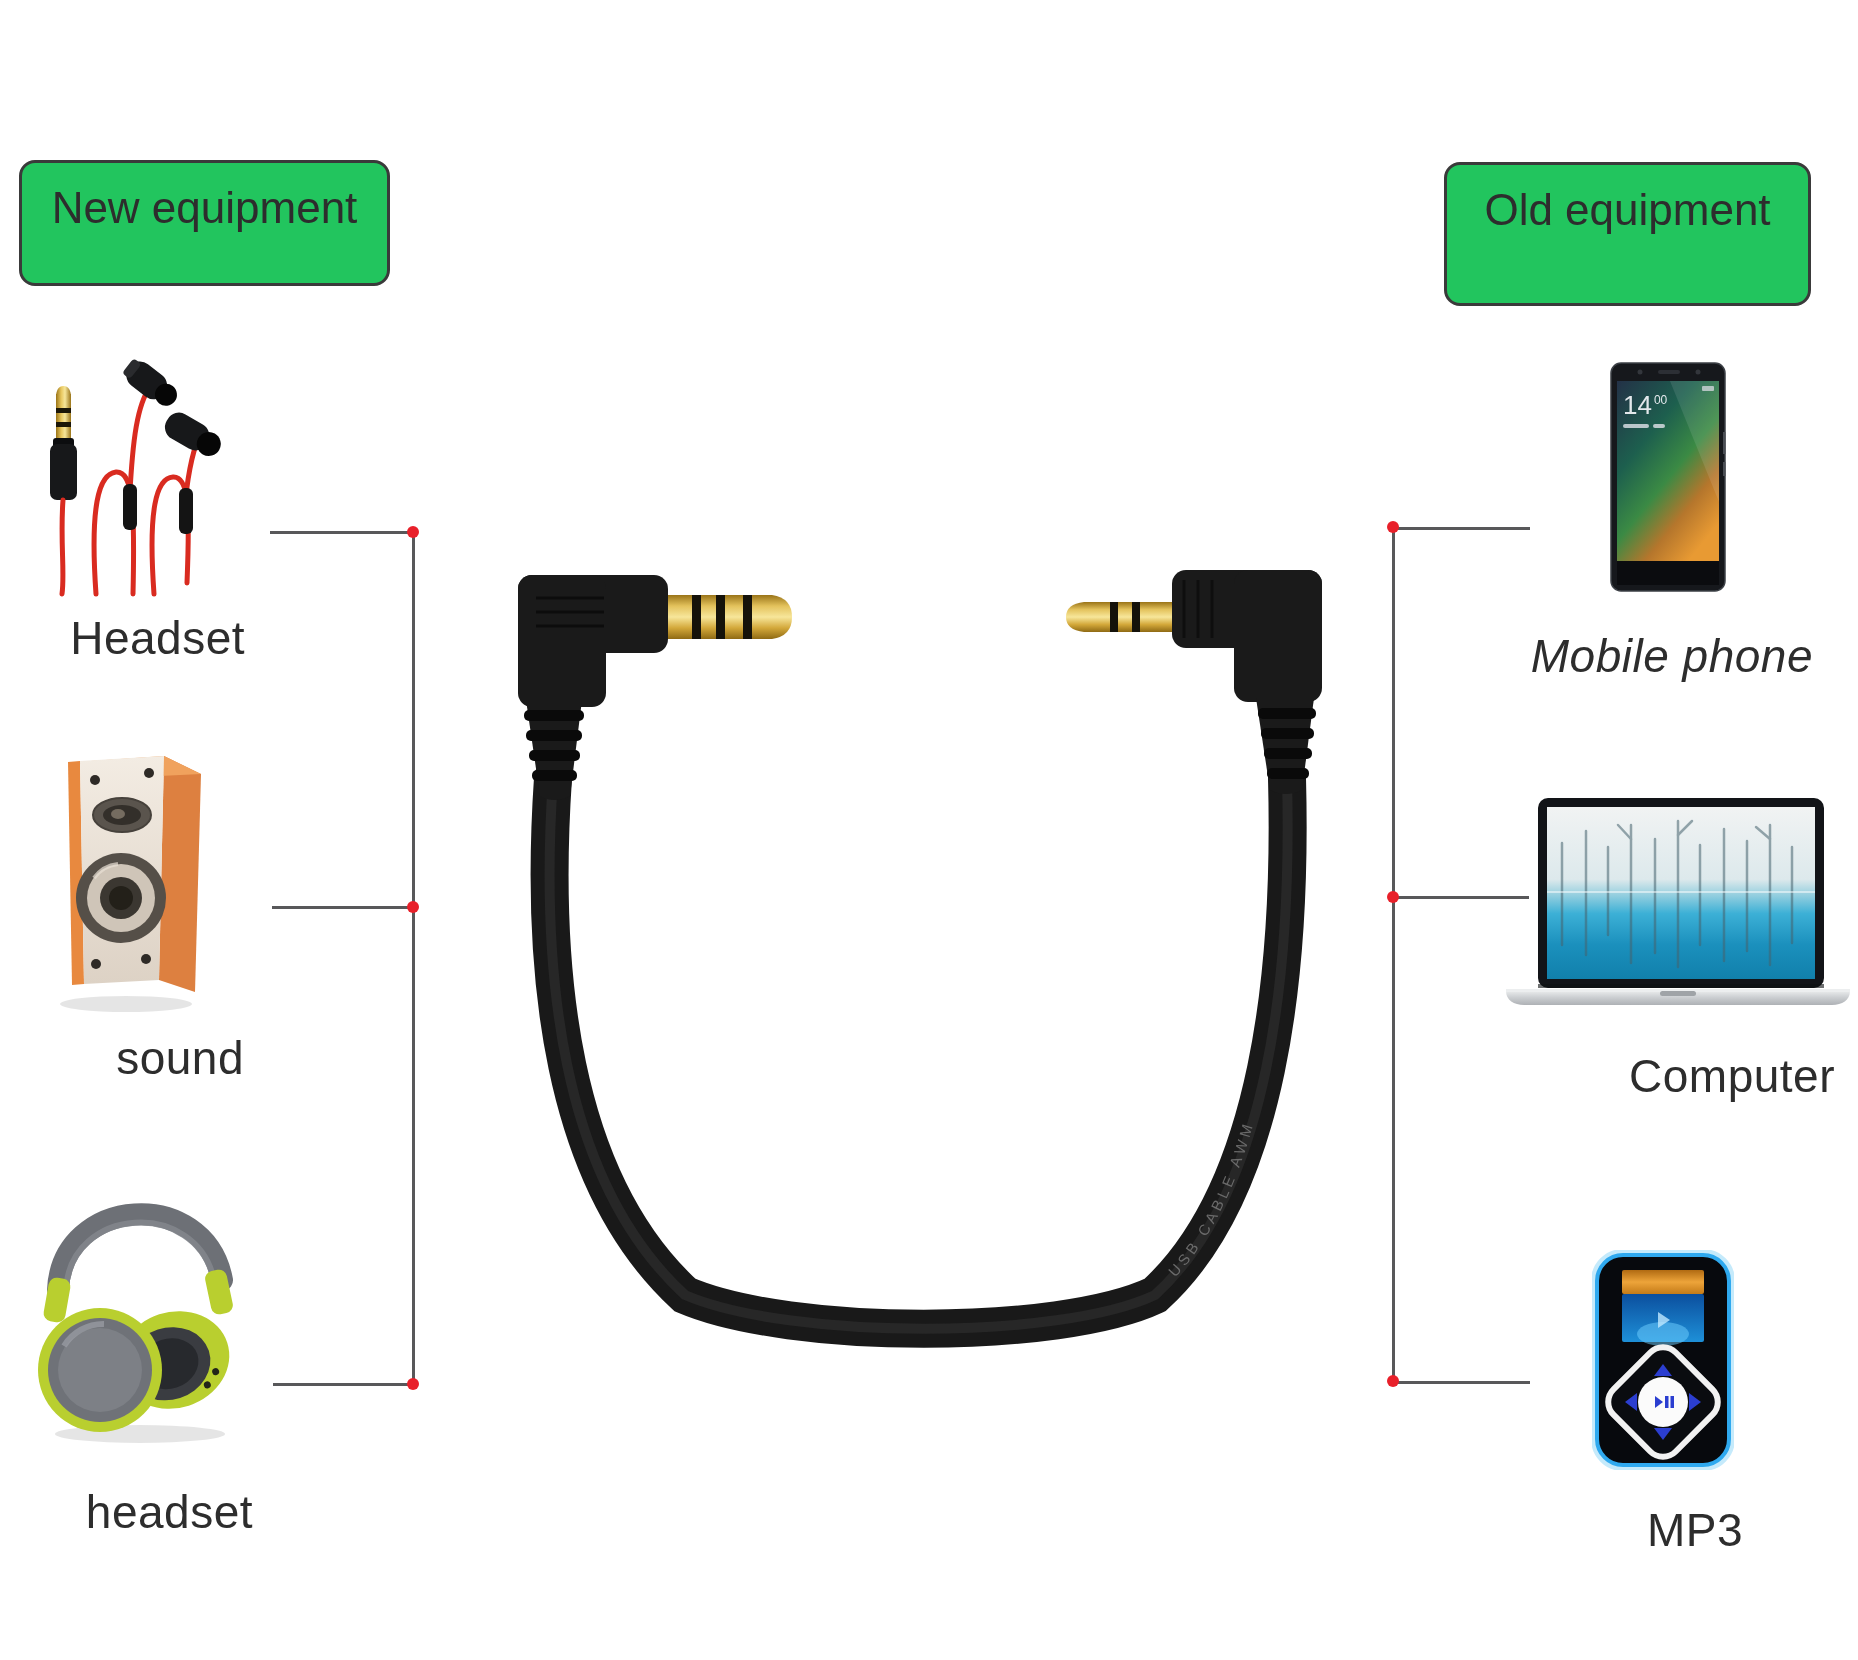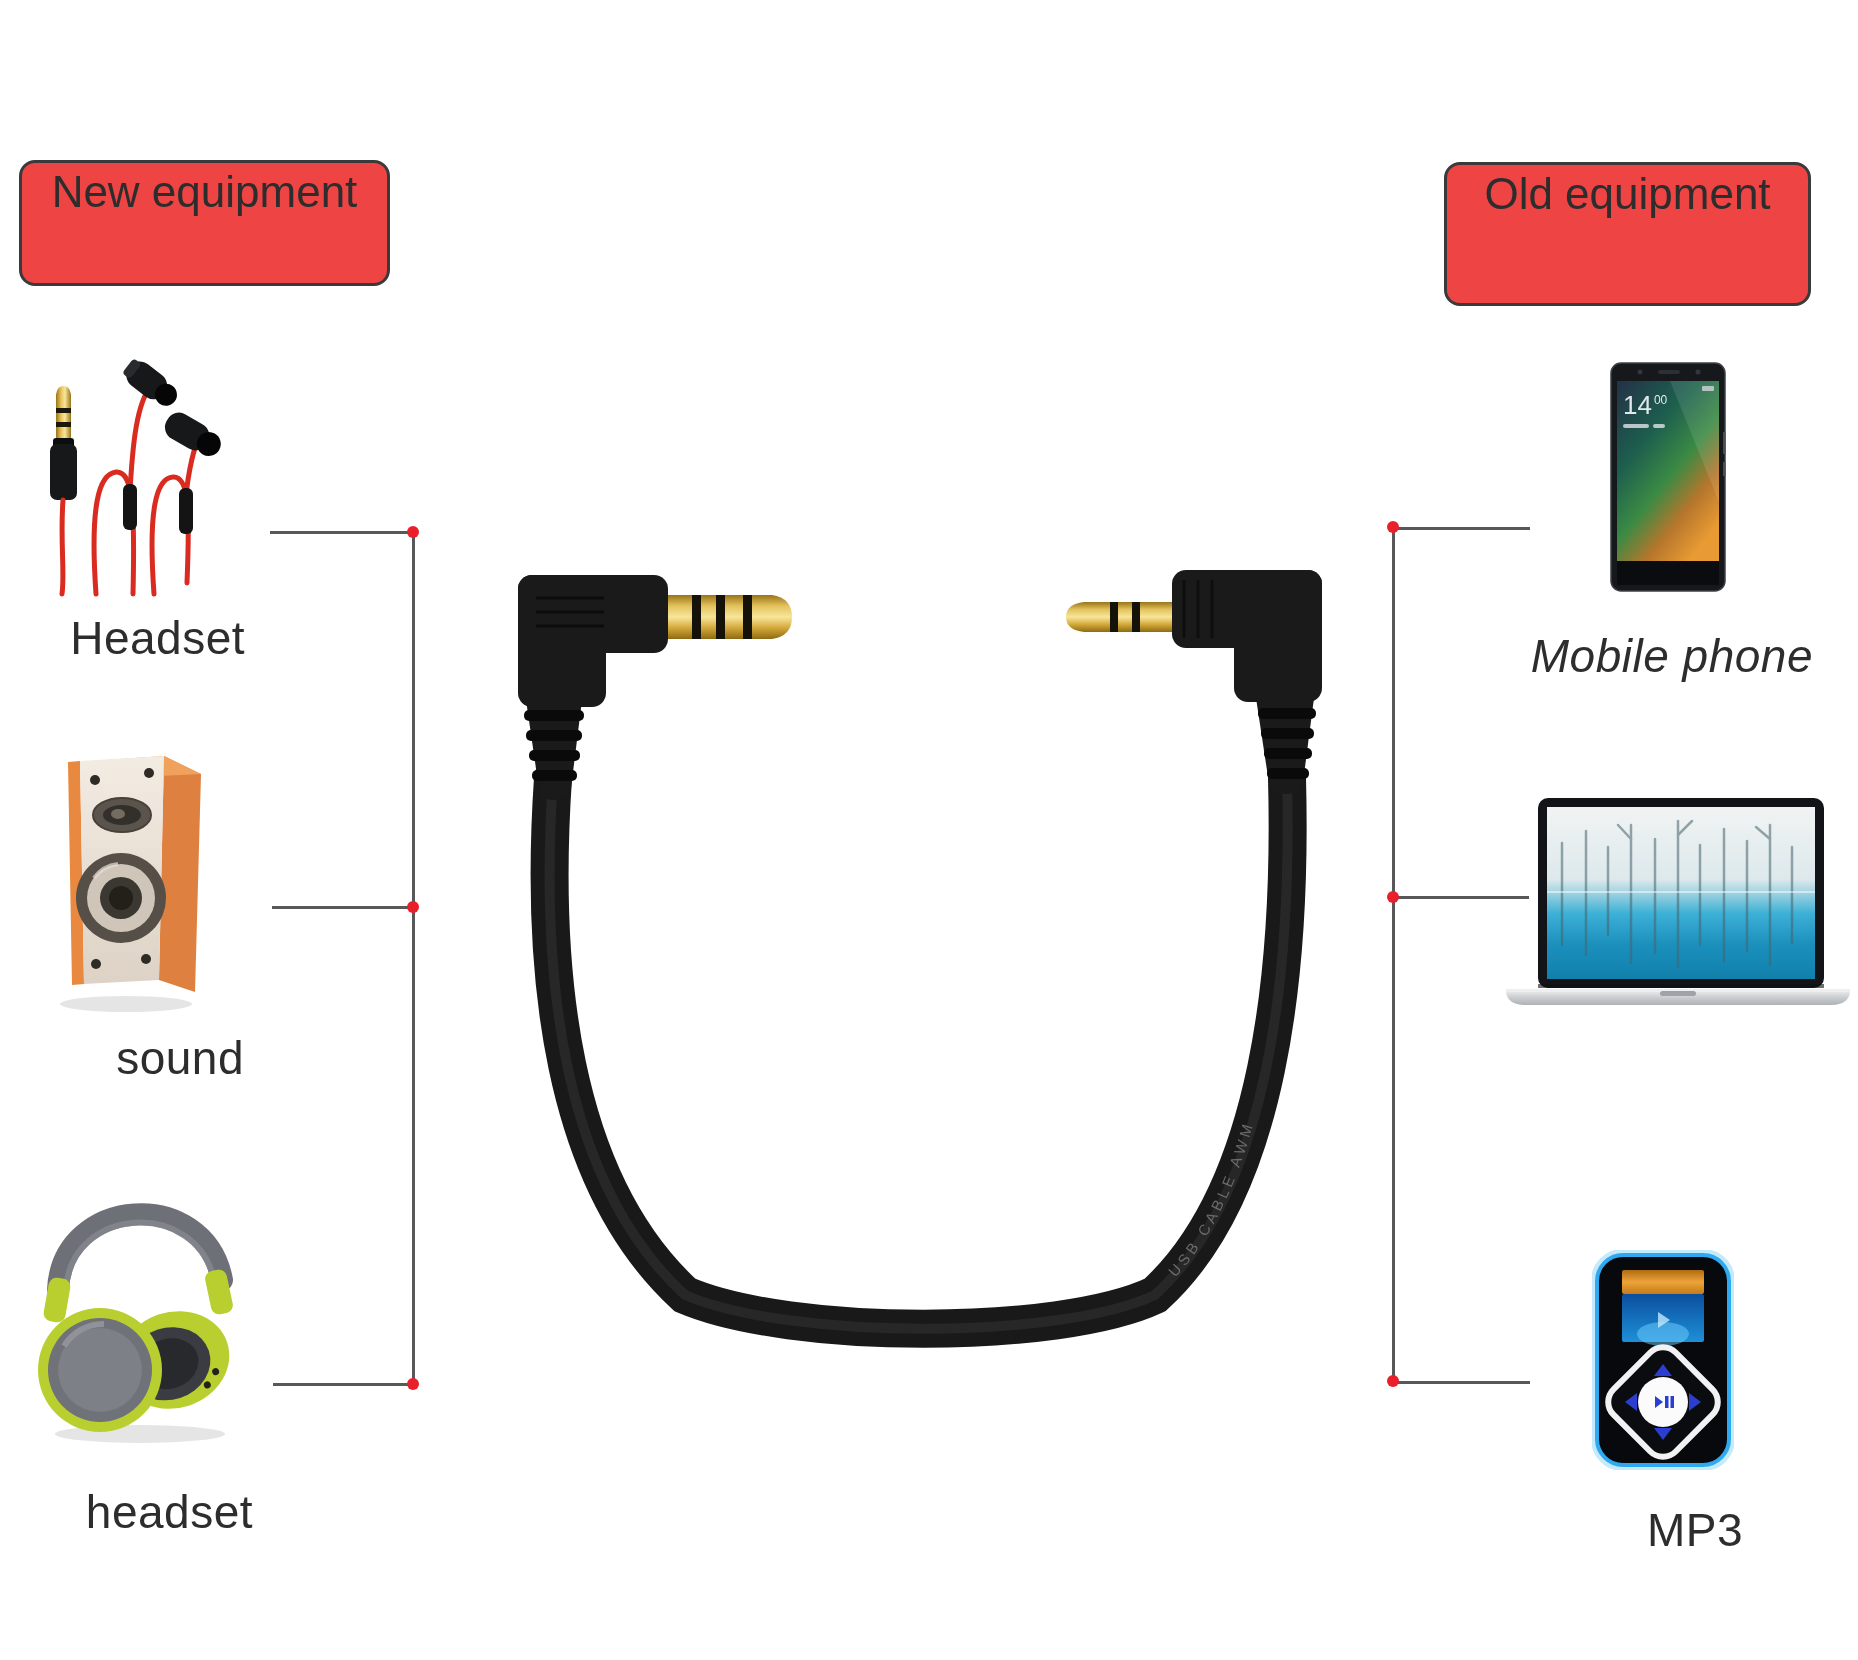--- a/index.html
+++ b/index.html
@@ -3,22 +3,22 @@
 <meta charset="utf-8">
 <style>
   html,body{margin:0;padding:0;background:#ffffff;}
   .stage{
     position:relative;width:1858px;height:1660px;background:#ffffff;
     font-family:"Liberation Sans","DejaVu Sans",sans-serif;overflow:hidden;
   }
   .abs{position:absolute;}
   .tbox{
     position:absolute;box-sizing:border-box;border:3px solid #3a3a3a;border-radius:16px;
-    text-align:center;color:#2d2d2d;font-size:44px;line-height:57px;padding-top:0;
-    background:#ef4444;
+    text-align:center;color:#2d2d2d;font-size:44px;line-height:57px;padding-top:16px;
+    background:#22c55e;
   }
   .label{
     position:absolute;text-align:right;color:#2d2d2d;font-size:46px;line-height:1.15;
     letter-spacing:0.5px;white-space:nowrap;
   }
   .h-line{position:absolute;height:3px;background:#58585a;}
   .v-line{position:absolute;width:3px;background:#58585a;}
   .dot{position:absolute;width:12px;height:12px;border-radius:50%;background:#e8202a;}
   svg text{font-family:"Liberation Sans","DejaVu Sans",sans-serif;}
 </style>
@@ -277,20 +277,21 @@
         <path d="M178 40 L192 26"></path>
         <path d="M270 44 L256 32"></path>
     </g>
     <rect x="47" y="96" width="268" height="2" fill="#ffffff" opacity="0.5"></rect>
     <rect x="38" y="189" width="286" height="4" fill="#0e1013" opacity="0.6"></rect>
     <path d="M6 196 H350 C350 205 342 210 332 210 H24 C14 210 6 205 6 196 Z" fill="url(#alum)"></path>
     <rect x="6" y="194" width="344" height="3" fill="#eceeef"></rect>
     <rect x="160" y="196" width="36" height="5" rx="2.5" fill="#9fa3a7"></rect>
   </svg>
 
+  <div class="label" style="left:1550px;top:1050px;width:285px;">Computer</div>
 
   <svg class="abs" style="left:1592px;top:1250px;" width="142" height="220" viewBox="0 0 142 220">
     <defs>
       <linearGradient id="mp3o" x1="0" y1="0" x2="0" y2="1">
         <stop offset="0" stop-color="#b06a12"></stop>
           <stop offset="0.5" stop-color="#eda43a"></stop>
         <stop offset="1" stop-color="#c47b18"></stop>
       </linearGradient>
       <linearGradient id="mp3b" x1="0" y1="0" x2="0" y2="1">
         <stop offset="0" stop-color="#0b4f9e"></stop>

